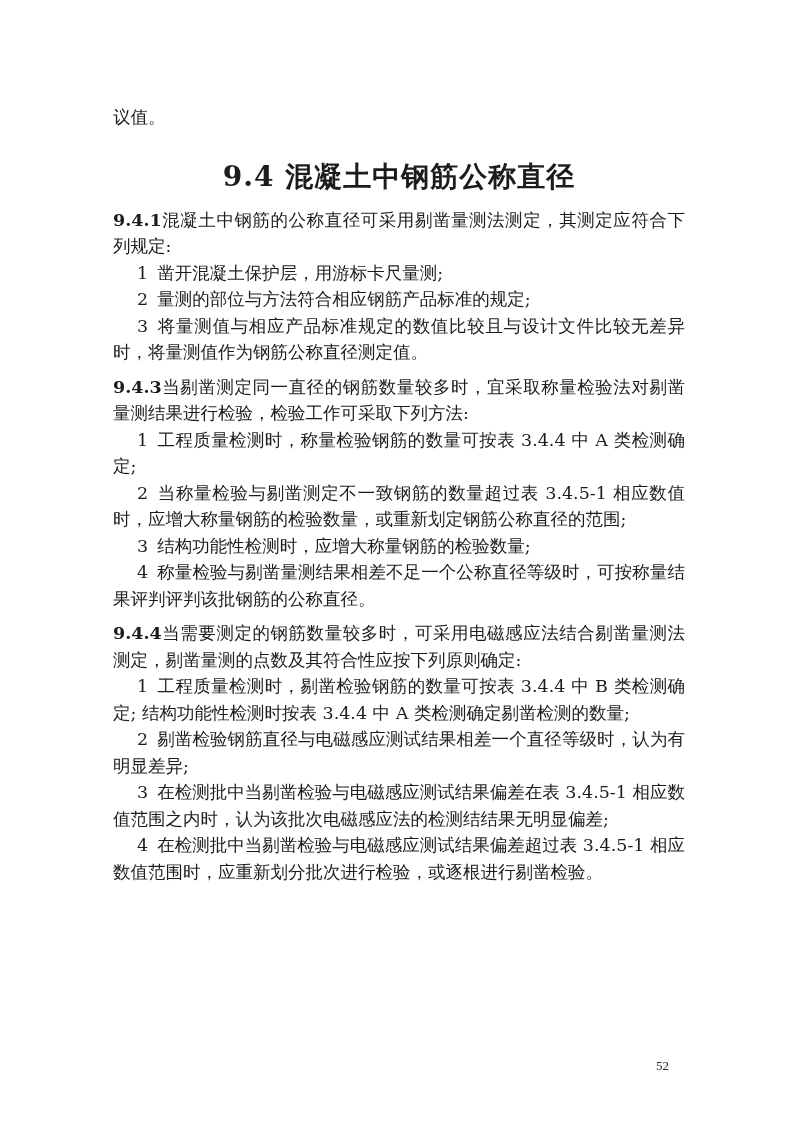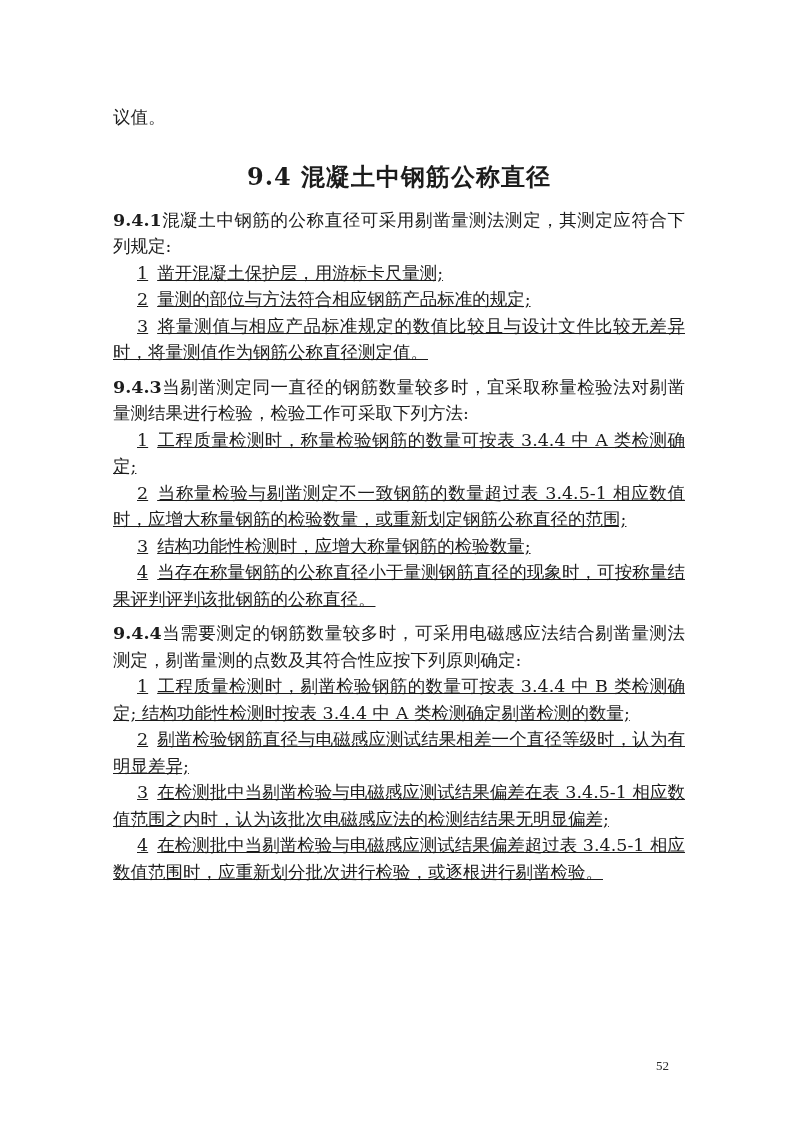--- a/index.html
+++ b/index.html
@@ -25,37 +25,36 @@
   .body-text, .clause-para, .item {
     font-size: 17.5px;
     line-height: 26.5px;
     margin: 0;
     text-align: justify;
   }
   .leading-para {
     text-align: left;
   }
   .section-heading {
-    font-size: 24px;
+    font-size: 28px;
     font-weight: 700;
     text-align: center;
     margin: 32px 0 16px 0;
     line-height: 28px;
     letter-spacing: 1px;
   }
   .clause {
     margin-top: 8px;
   }
   .clause-num {
     font-weight: 700;
     white-space: nowrap;
   }
   .item {
     text-indent: 24px;
-    text-decoration: underline;
   }
   .item-num {
     margin-right: 9px;
   }
   .page-number {
     position: absolute;
     left: 656px;
     top: 1058px;
     font-size: 13px;
     line-height: 16px;
@@ -79,21 +78,21 @@
       <p class="item"><span class="item-num">2</span><span>量测的部位与方法符合相应钢筋产品标准的规定;</span></p>
       <p class="item"><span class="item-num">3</span><span>将量测值与相应产品标准规定的数值比较且与设计文件比较无差异时，将量测值作为钢筋公称直径测定值。</span></p>
     </section>
 
 
     <section class="clause">
       <p class="clause-para"><span class="clause-num">9.4.3</span><span>当剔凿测定同一直径的钢筋数量较多时，宜采取称量检验法对剔凿量测结果进行检验，检验工作可采取下列方法:</span></p>
       <p class="item"><span class="item-num">1</span><span>工程质量检测时，称量检验钢筋的数量可按表 3.4.4 中 A 类检测确定;</span></p>
       <p class="item"><span class="item-num">2</span><span>当称量检验与剔凿测定不一致钢筋的数量超过表 3.4.5-1 相应数值时，应增大称量钢筋的检验数量，或重新划定钢筋公称直径的范围;</span></p>
       <p class="item"><span class="item-num">3</span><span>结构功能性检测时，应增大称量钢筋的检验数量;</span></p>
-      <p class="item"><span class="item-num">4</span><span>当存在称量钢筋的公称直径小于量测钢筋直径的现象时，可按称量结果评判评判该批钢筋的公称直径。</span></p>
+      <p class="item"><span class="item-num">4</span><span>称量检验与剔凿量测结果相差不足一个公称直径等级时，可按称量结果评判评判该批钢筋的公称直径。</span></p>
     </section>
 
     <section class="clause">
       <p class="clause-para"><span class="clause-num">9.4.4</span><span>当需要测定的钢筋数量较多时，可采用电磁感应法结合剔凿量测法测定，剔凿量测的点数及其符合性应按下列原则确定:</span></p>
       <p class="item"><span class="item-num">1</span><span>工程质量检测时，剔凿检验钢筋的数量可按表 3.4.4 中 B 类检测确定; 结构功能性检测时按表 3.4.4 中 A 类检测确定剔凿检测的数量;</span></p>
       <p class="item"><span class="item-num">2</span><span>剔凿检验钢筋直径与电磁感应测试结果相差一个直径等级时，认为有明显差异;</span></p>
       <p class="item"><span class="item-num">3</span><span>在检测批中当剔凿检验与电磁感应测试结果偏差在表 3.4.5-1 相应数值范围之内时，认为该批次电磁感应法的检测结结果无明显偏差;</span></p>
       <p class="item"><span class="item-num">4</span><span>在检测批中当剔凿检验与电磁感应测试结果偏差超过表 3.4.5-1 相应数值范围时，应重新划分批次进行检验，或逐根进行剔凿检验。</span></p>
     </section>
 

